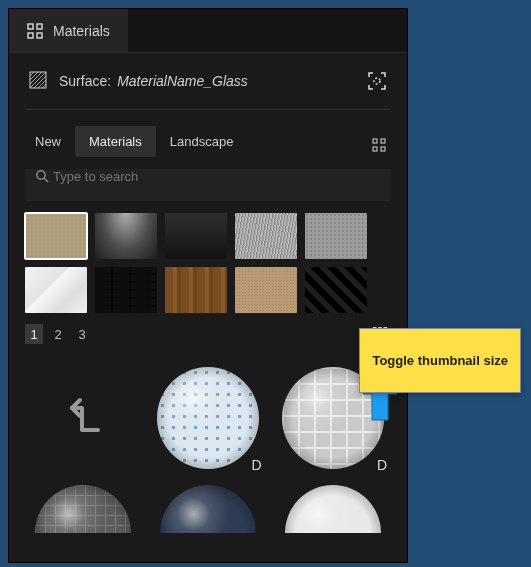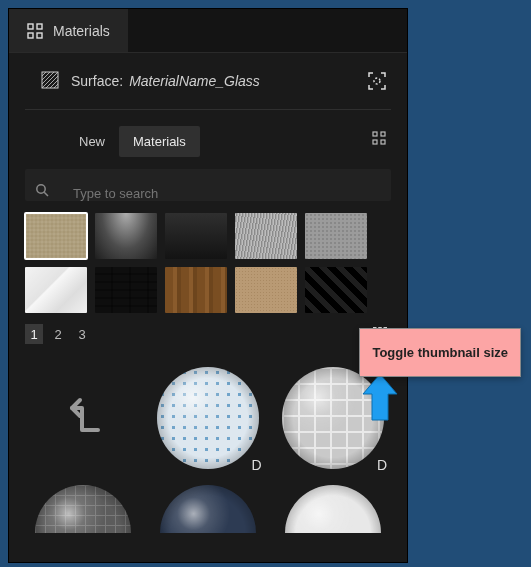--- a/index.html
+++ b/index.html
@@ -36,45 +36,44 @@
     font-size: 14px;
   }
   .top-tab.active {
     background: #252525;
   }
   .top-tab .icon { width:16px; height:16px; display:flex; align-items:center; justify-content:center; }
   
   .surface-row {
     display: flex;
     align-items: center;
-    padding: 14px 16px 10px 32px;
+    padding: 14px 16px 10px 20px;
     gap: 12px;
     color: #d0d0d0;
     font-size: 14px;
   }
   .surface-row .spacer { flex: 1; }
   .scan-btn {
     width: 28px; height: 28px;
     border-radius: 5px;
     display: flex; align-items: center; justify-content: center;
     cursor: pointer;
   }
   .hr {
     height: 1px;
     background: #2f2f2f;
     margin: 4px 16px 8px 16px;
   }
   
   .sub-tabs {
     display: flex;
-    align-items: flex-start;
+    align-items: flex-end;
     gap: 0;
     padding: 8px 16px 8px 12px;
     font-size: 13px;
-    margin-left: 44px;
   }
   .sub-tab {
     padding: 8px 14px;
     color: #ccc;
     cursor: pointer;
     border-radius: 2px;
   }
   .sub-tab.active {
     background: #303030;
     color: #e8e8e8;
@@ -85,23 +84,23 @@
     display:flex; align-items:center; justify-content:center;
     cursor: pointer;
   }
   
   .search {
     margin: 4px 16px 10px 16px;
     height: 32px;
     background: #222;
     border-radius: 2px;
     display: flex;
-    align-items: flex-end;
+    align-items: flex-start;
     padding: 0 10px;
-    gap: 23px;
+    gap: 3px;
     color: #777;
   }
   .search input {
     background: transparent;
     border: none;
     outline: none;
     color: #ccc;
     font-size: 13px;
     flex: 1;
   }
@@ -162,25 +161,25 @@
   .toggle-thumb {
     width: 22px; height: 22px;
     display:flex; align-items:center; justify-content:center;
     cursor:pointer;
   }
   
   .tooltip {
     position: absolute;
     right: 10px;
     top: 328px;
-    background: #fca5a5;
+    background: #fde047;
     color: #222;
     font-size: 13px;
     font-weight: 600;
-    padding: 16px 12px;
+    padding: 24px 12px;
     border: 1px solid #888;
     box-shadow: 0 2px 6px rgba(0,0,0,0.3);
     z-index: 50;
     white-space: nowrap;
   }
   
   .pointer-arrow {
     position: absolute;
     left: 361px;
     top: 372px;
@@ -287,20 +286,21 @@
         </g>
       </svg>
     </div>
   </div>
 
   <div class="hr"></div>
 
   <div class="sub-tabs">
     <div class="sub-tab"><span>New</span></div>
     <div class="sub-tab active"><span>Materials</span></div>
+    <div class="sub-tab"><span>Landscape</span></div>
     <span class="spacer"></span>
     <div class="grid-chip">
       <svg width="14" height="14" viewBox="0 0 14 14">
           <g fill="none" stroke="#bbb" stroke-width="1.2">
             <rect x="1" y="1" width="4" height="4"></rect>
             <rect x="9" y="1" width="4" height="4"></rect>
             <rect x="1" y="9" width="4" height="4"></rect>
             <rect x="9" y="9" width="4" height="4"></rect>
           </g>
         </svg>

